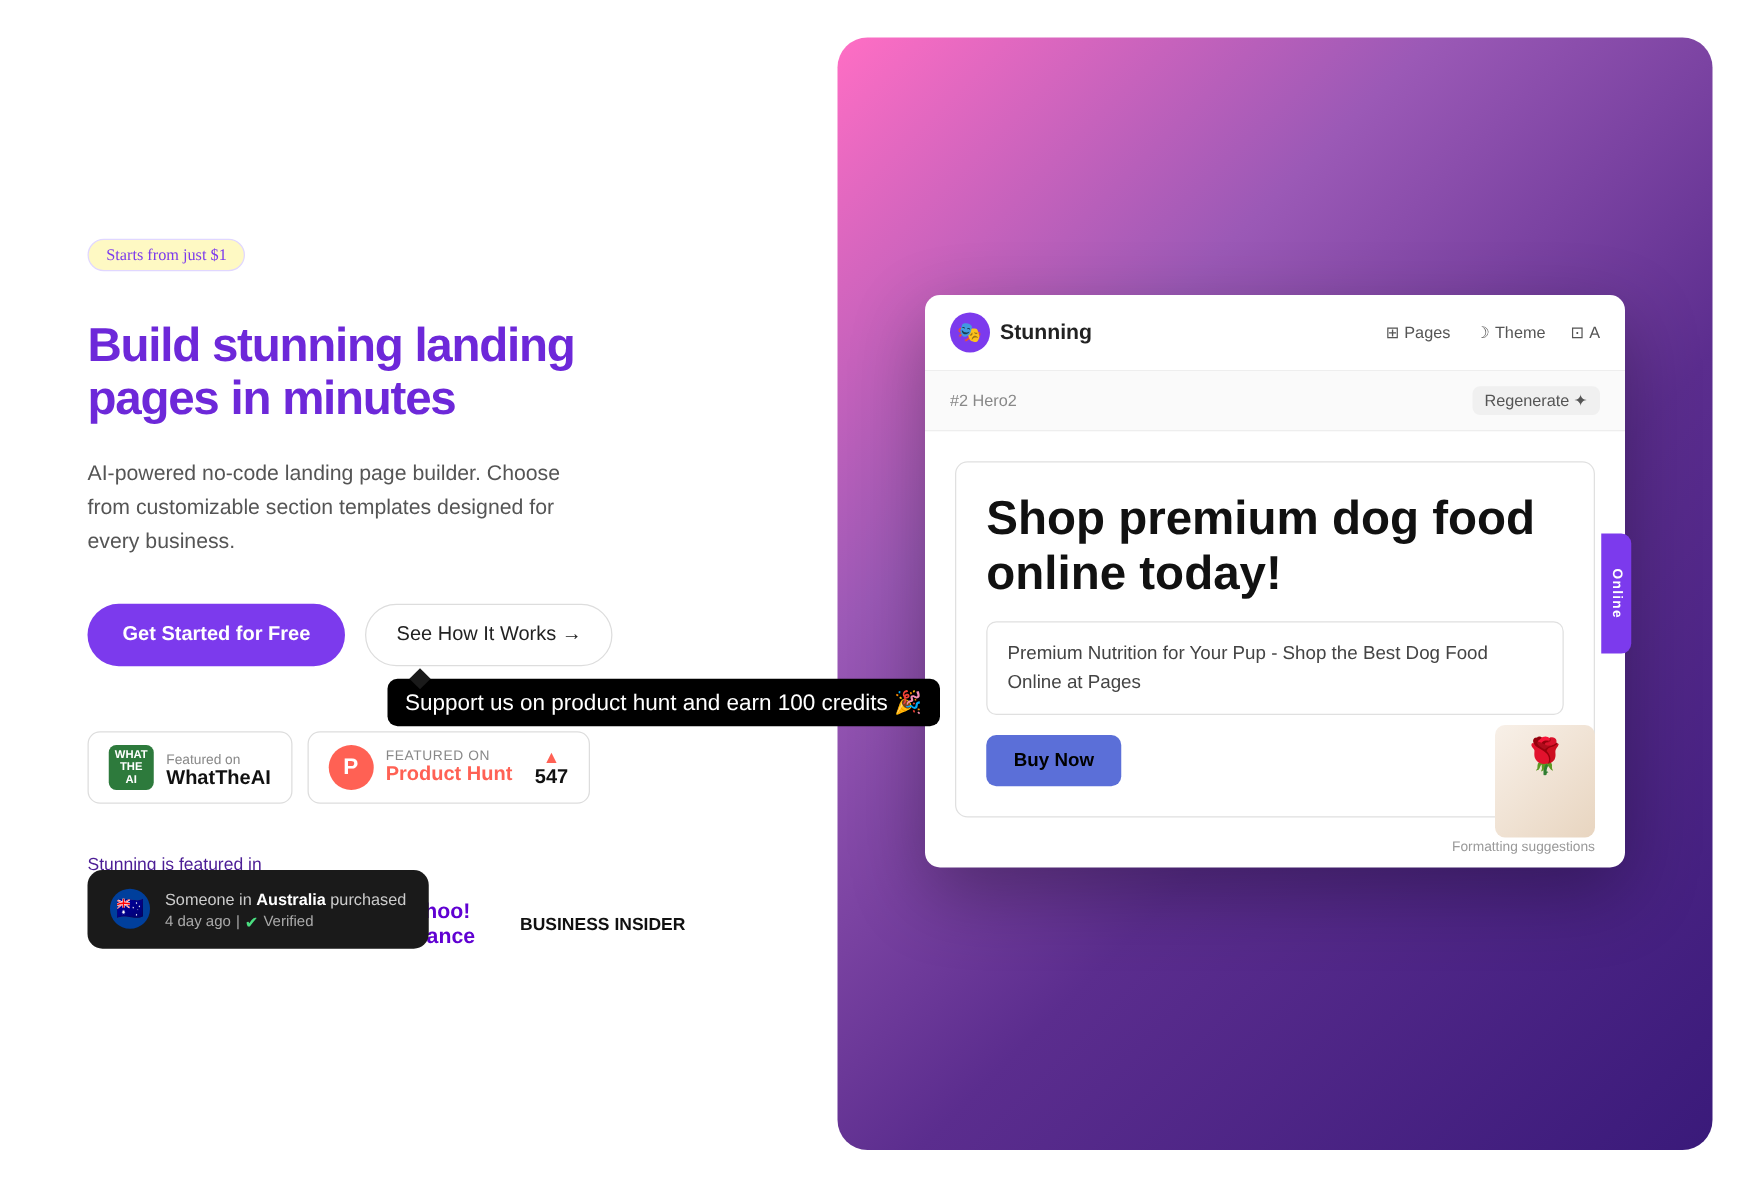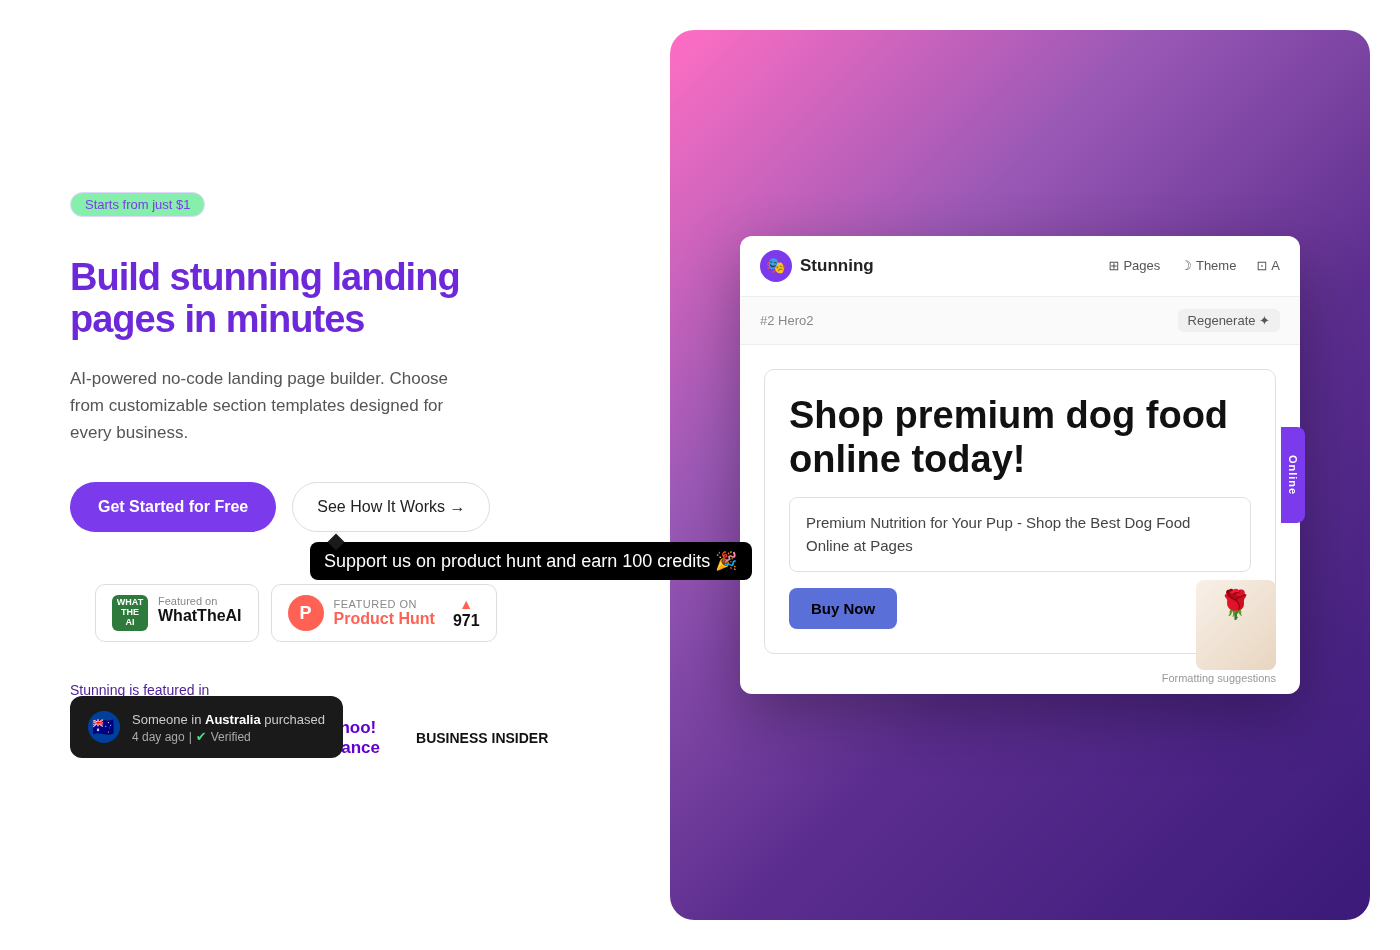--- a/index.html
+++ b/index.html
@@ -16,28 +16,29 @@
     
     .left-section {
       width: 640px;
       padding: 60px 70px;
       position: relative;
       flex-shrink: 0;
     }
 
     .price-badge {
       display: inline-block;
-      background: #86efac;
+      background: #fef9c3;
       color: #7c3aed;
       border: 1px solid #e0d7ff;
       border-radius: 20px;
       padding: 4px 14px;
       font-size: 13px;
       font-weight: 500;
       margin-bottom: 40px;
+      font-family: Liberation Serif, serif;
     }
 
     .hero-title {
       font-size: 38px;
       font-weight: 700;
       line-height: 1.1;
       color: #6d28d9;
       margin-bottom: 24px;
       letter-spacing: -1px;
     }
@@ -108,27 +109,26 @@
 
     .badges-row {
       display: flex;
       gap: 12px;
       margin-top: 52px;
       margin-bottom: 40px;
     }
 
     .badge-whattheai {
       display: flex;
-      align-items: flex-start;
+      align-items: flex-end;
       gap: 10px;
       border: 1.5px solid #ddd;
       border-radius: 10px;
       padding: 10px 16px;
       background: white;
-      margin-left: 25px;
     }
 
     .whattheai-logo {
       width: 36px;
       height: 36px;
       background: #2d7a3c;
       border-radius: 6px;
       display: flex;
       align-items: center;
       justify-content: center;
@@ -520,21 +520,21 @@
     </div>
 
     <div class="badge-producthunt">
       <div class="ph-logo">P</div>
       <div class="badge-ph-text">
         <span class="featured-on-ph">FEATURED ON</span>
         <span class="ph-name">Product Hunt</span>
       </div>
       <div class="ph-votes">
         <span class="ph-arrow">▲</span>
-        <span class="ph-count">971</span>
+        <span class="ph-count">547</span>
       </div>
     </div>
   </div>
 
   <p class="featured-in-label">Stunning is featured in</p>
 
   <div class="press-logos">
     <span class="press-logo">Bloomberg</span>
     <span class="press-logo benzinga">BENZINGA</span>
     <span class="press-logo yahoo">yahoo!<br>finance</span>

